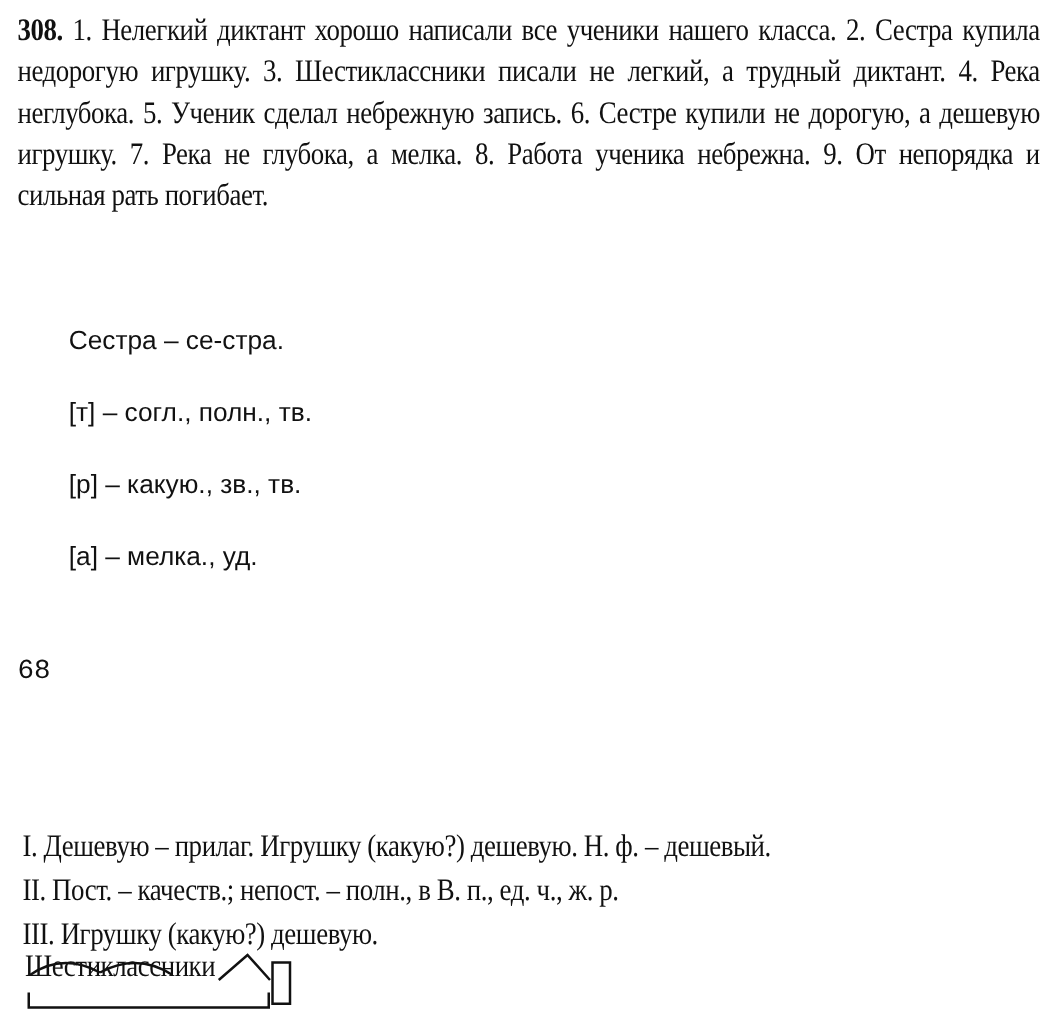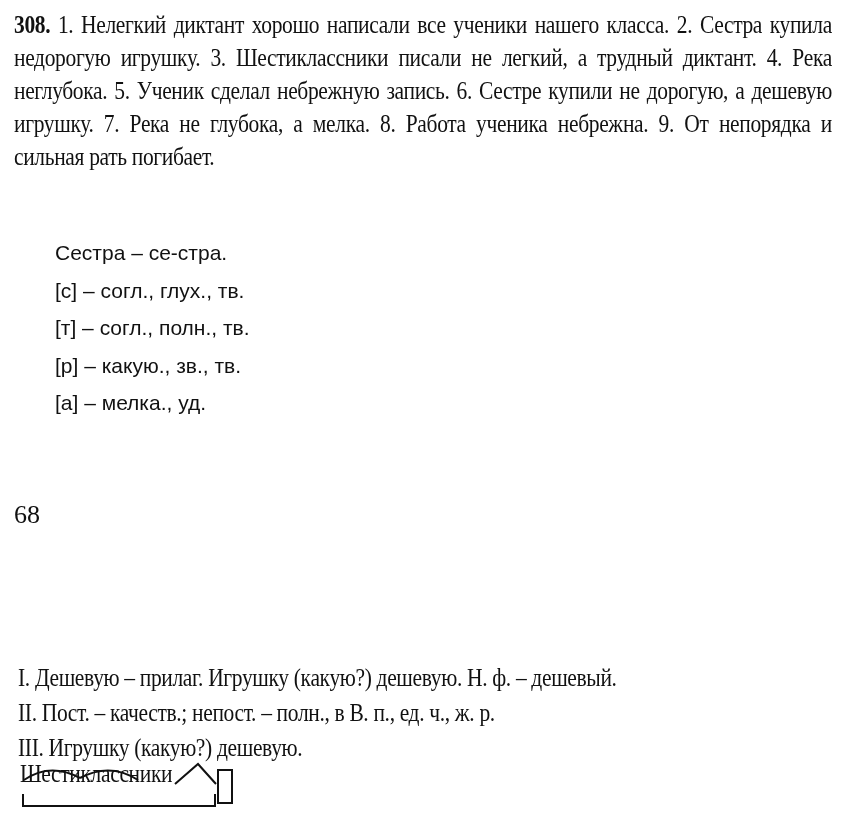--- a/index.html
+++ b/index.html
@@ -11,24 +11,24 @@
     position: absolute; left: 14px; width: 818px;
     font-size: 25px; line-height: 33px; letter-spacing: -0.4px;
     transform: scaleX(0.86); transform-origin: left top;
   }
   .para .inner { width: 951px; text-align: justify; text-align-last: left; }
   .bold { font-weight: bold; }
   .phon {
     position: absolute; left: 55px;
     font-family: "Liberation Sans", sans-serif; font-size: 21px; line-height: 37.5px;
   }
-  .phon div { white-space: nowrap; }
+  .phon div { white-space: nowrap; margin-top: 20px; }
   .pagenum {
-    position: absolute; left: 14px; top: 500px;
-    font-family: Liberation Serif, serif; font-size: 26px;
+    position: absolute; left: 14px; top: 524px;
+    font-family: Liberation Mono, monospace; font-size: 22px;
   }
   .analysis {
     position: absolute; left: 18px; top: 660px;
     font-size: 25px; line-height: 35px; letter-spacing: -0.4px;
     transform: scaleX(0.86); transform-origin: left top; white-space: nowrap;
   }
   .morph { position: absolute; left: 20px; top: 760px; }
   .morph-word {
     position: relative; display: inline-block;
     font-size: 25px; letter-spacing: -0.4px;
@@ -41,21 +41,20 @@
 
 <div class="para" style="top:8px;">
   <div class="inner">
     <span class="bold">308.</span>
     <span>1. Нелегкий диктант хорошо написали все ученики нашего класса. 2. Сестра купила недорогую игрушку. 3. Шестиклассники писали не легкий, а трудный диктант. 4. Река неглубока. 5. Ученик сделал небрежную запись. 6. Сестре купили не дорогую, а дешевую игрушку. 7. Река не глубока, а мелка. 8. Работа ученика небрежна. 9. От непорядка и сильная рать погибает.</span>
   </div>
 </div>
 
 <div class="phon" style="top:234px;">
   <div>Сестра – се-стра.</div>
-  <div>[с] – согл., глух., тв.</div>
   <div>[т] – согл., полн., тв.</div>
   <div>[р] – какую., зв., тв.</div>
   <div>[а] – мелка., уд.</div>
 </div>
 
 <div class="pagenum">68</div>
 
 <div class="analysis">
   <div>I. Дешевую – прилаг. Игрушку (какую?) дешевую. Н. ф. – дешевый.</div>
   <div>II. Пост. – качеств.; непост. – полн., в В. п., ед. ч., ж. р.</div>

